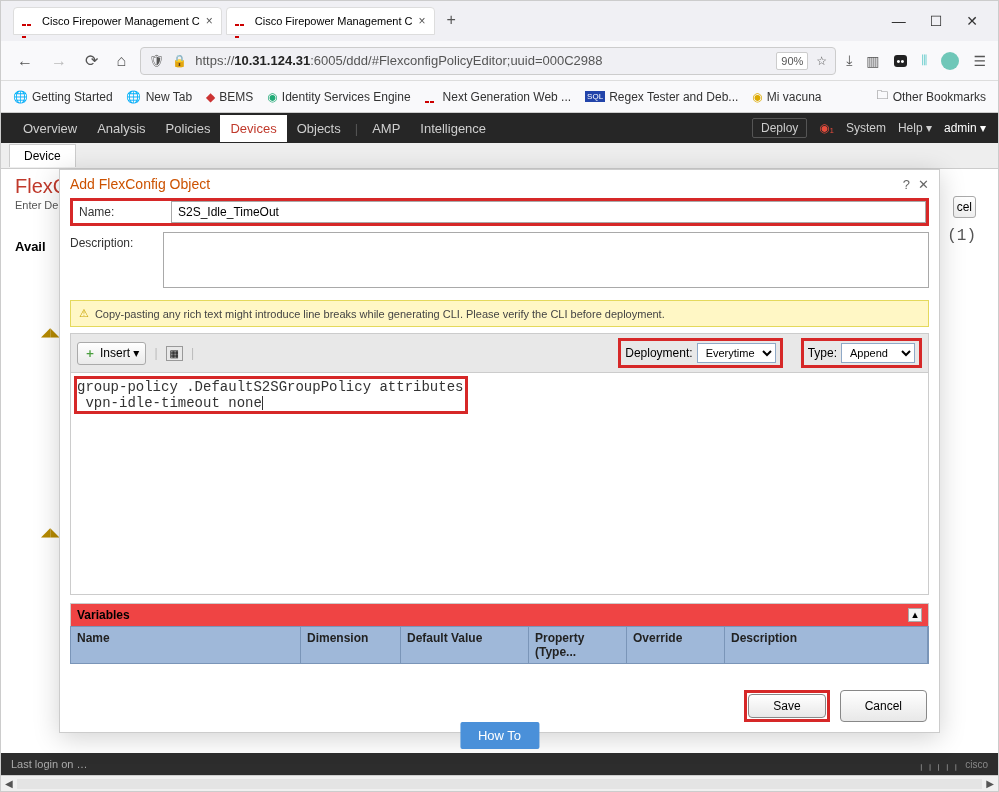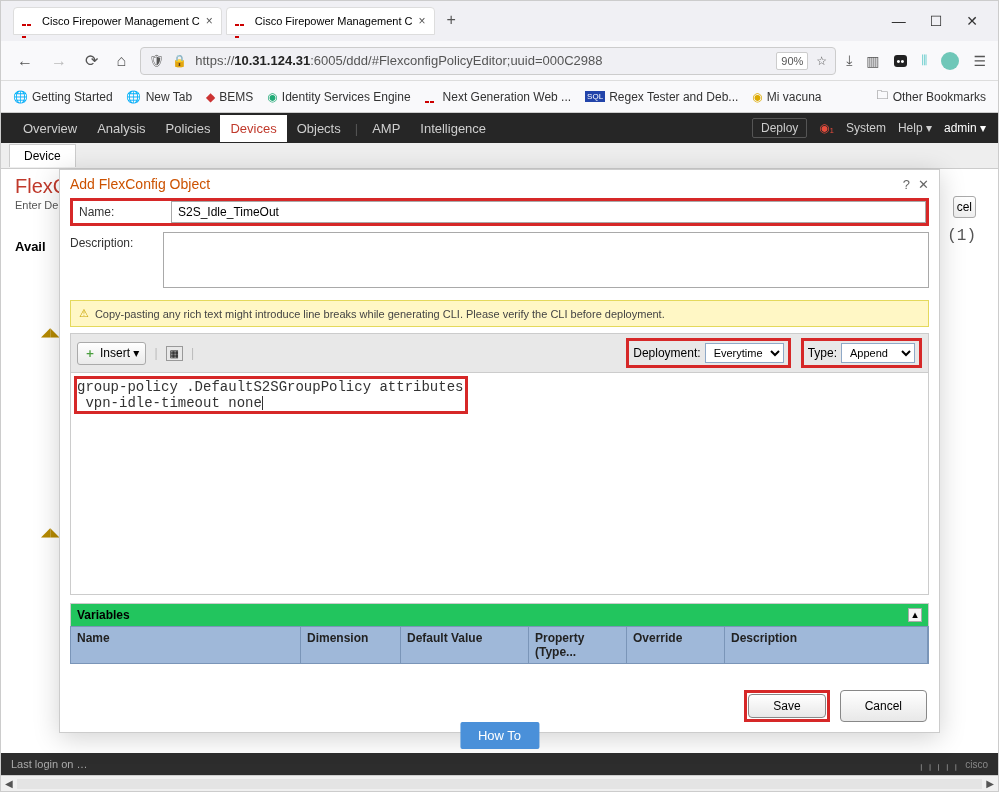--- a/index.html
+++ b/index.html
@@ -188,21 +188,21 @@
   border: 1px solid #aaa;
   border-radius: 3px;
   padding: 2px 6px;
   font-size: 12px;
   display: flex;
   align-items: center;
   gap: 4px;
 }
 .plus { color: #4a9e3e; font-weight: bold; }
 .tb-sep { color:#bbb; }
-.tb-right { margin-left:auto; display:flex; gap:10px; align-items:center; }
+.tb-right { margin-left:auto; display:flex; gap:18px; align-items:center; }
 .red-group { border: 3px solid #d62828; padding: 2px 4px; display:flex; align-items:center; gap:4px; }
 .red-group label { font-size: 12px; }
 .sel {
   border: 1px solid #8fa9c7;
   background: #fff;
   font-size: 11px;
   padding: 2px 4px;
   min-width: 74px;
 }
 
@@ -223,21 +223,21 @@
   left: 3px;
   top: 3px;
   width: 394px;
   height: 38px;
   border: 3px solid #d62828;
   pointer-events: none;
 }
 .cursor-line { border-right: 1px solid #333; display:inline-block; height:14px; vertical-align:middle;}
 
 .var-header {
-  background:#22c55e;
+  background:#ef4444;
   padding: 4px 6px;
   font-size: 12px;
   font-weight: bold;
   border:1px solid #ccc;
   border-bottom:none;
   margin-top: 8px;
   display:flex;
   align-items:center;
 }
 .var-header .collapse { margin-left:auto; border:1px solid #aaa; width:14px; height:14px; font-size:10px; text-align:center; line-height:12px; background:#f5f5f5;}

